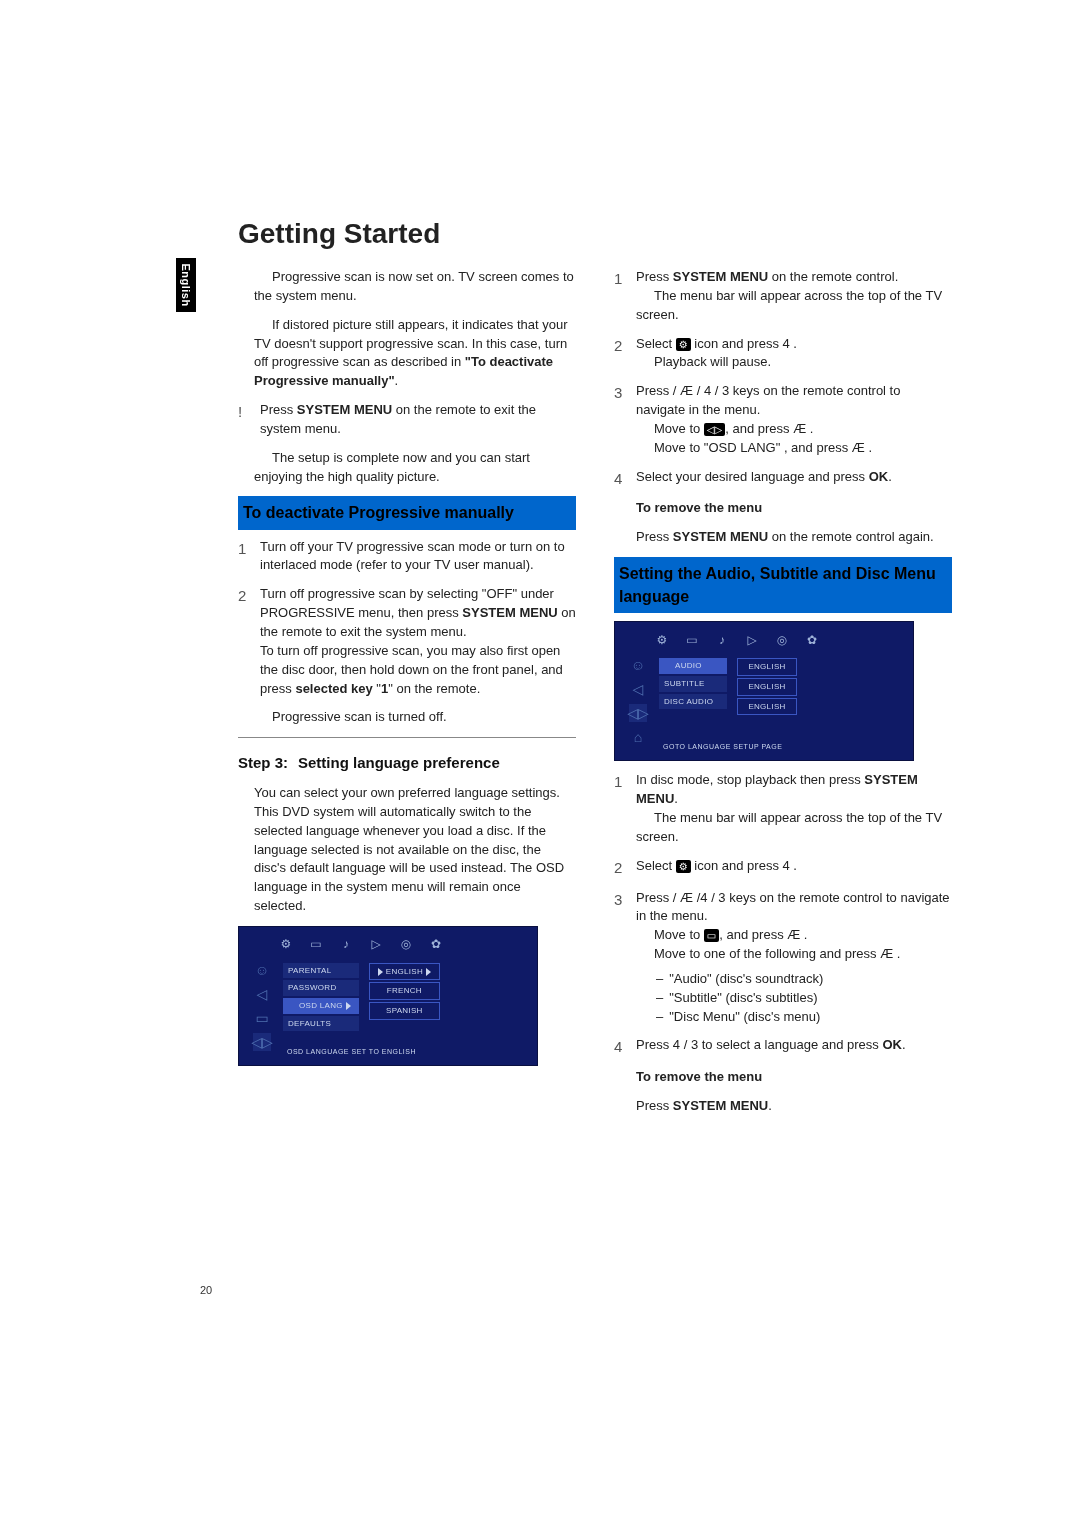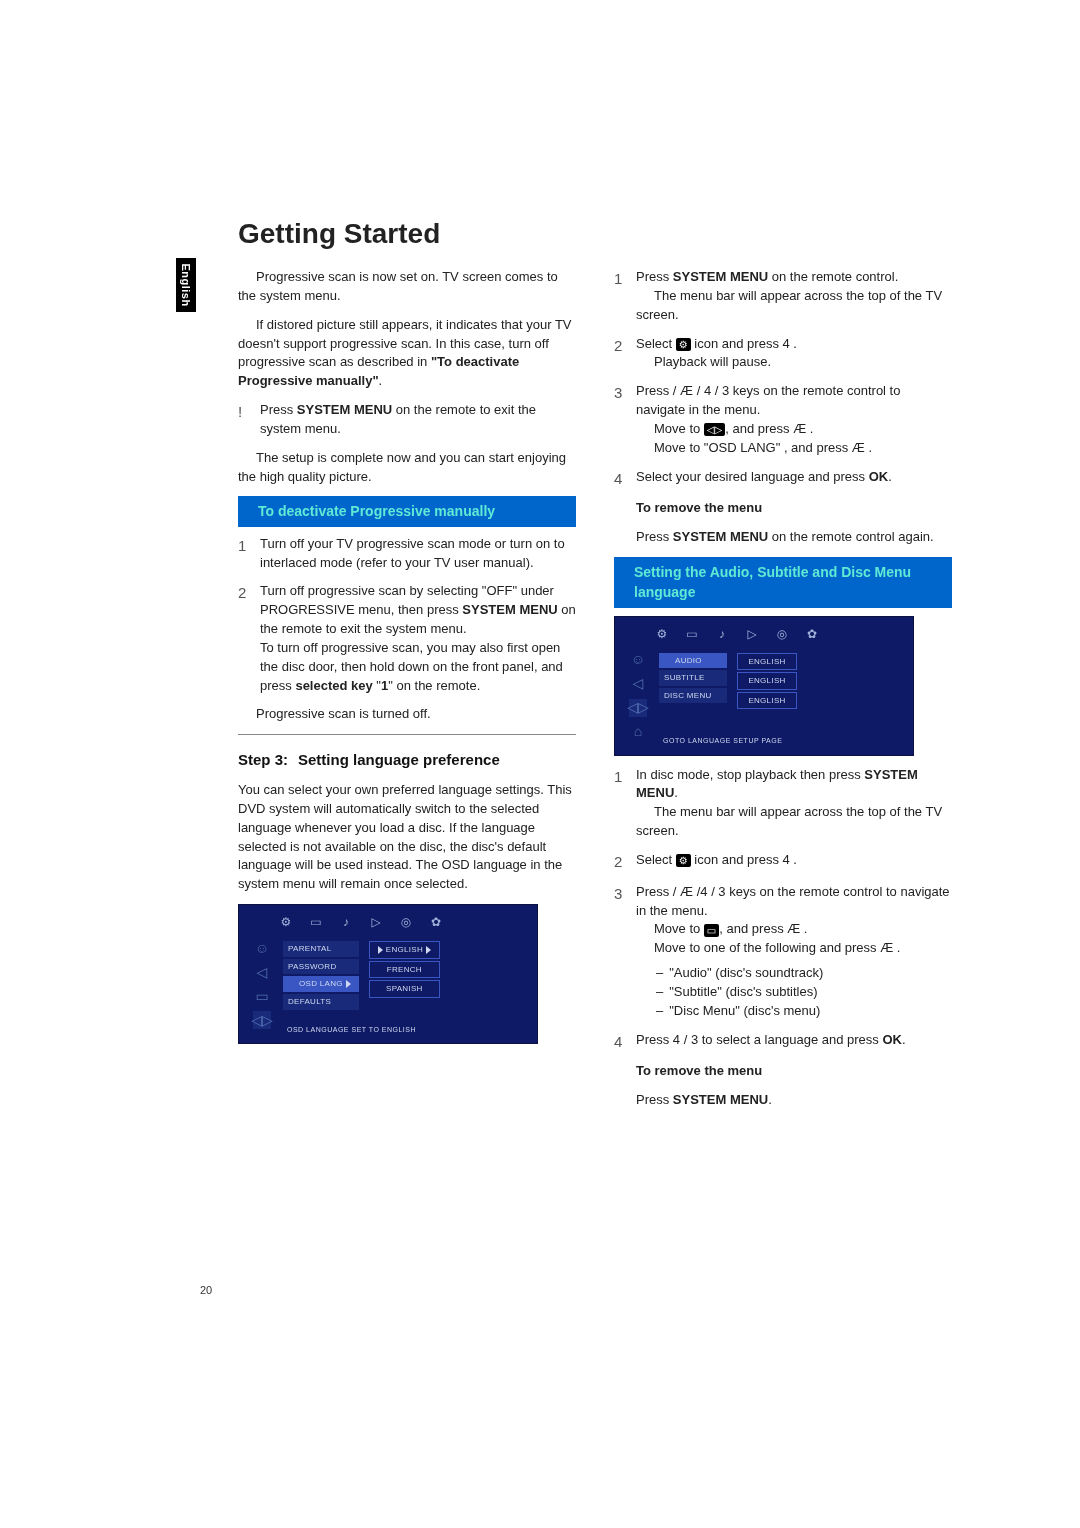--- a/index.html
+++ b/index.html
@@ -3,27 +3,27 @@
 <meta charset="utf-8">
 <style>
   * { box-sizing: border-box; margin: 0; padding: 0; }
   html, body { width: 1080px; height: 1528px; background: #fff; font-family: Arial, Helvetica, sans-serif; color: #222; }
   .page { position: relative; width: 1080px; height: 1336px; padding: 218px 90px 60px 238px; }
   .side-tab { position: absolute; left: 176px; top: 258px; width: 20px; height: 54px; background: #000; color: #fff; font-size: 11px; font-weight: bold; display: flex; align-items: center; justify-content: center; }
   .side-tab span { transform: rotate(90deg); white-space: nowrap; letter-spacing: 0.5px; }
   h1.title { font-size: 28px; font-weight: bold; margin-bottom: 18px; }
   .columns { display: flex; gap: 38px; }
   .col { width: 338px; font-size: 13px; line-height: 1.45; }
-  .para { margin: 0 0 10px 0; }
+  .para { margin: 0 0 10px 16px; }
   .indent { text-indent: 18px; }
   .item { display: flex; margin: 0 0 10px 0; }
   .item .num { width: 22px; flex: 0 0 22px; font-size: 15px; color: #555; }
   .item .num.bang { font-weight: normal; }
   .item .txt { flex: 1; }
-  .callout { background: #0066cc; color: #5eead4; font-weight: bold; font-size: 14px; padding: 5px 20px; margin: 10px 0 8px 0; }
+  .callout { background: #0066cc; color: #000000; font-weight: bold; font-size: 16px; padding: 5px 5px; margin: 10px 0 8px 0; }
   .subhead { font-size: 15px; font-weight: bold; margin: 14px 0 10px 0; color: #111; }
   .subhead .stepno { margin-right: 10px; }
   .bold { font-weight: bold; }
   .hr { border: none; border-top: 1px solid #888; margin: 10px 0; }
   .tvbox { background: #0f1a66; width: 300px; height: 140px; margin: 6px 0 10px 0; position: relative; border: 1px solid #0a1040; }
   .tvbar { position: absolute; left: 40px; right: 10px; top: 8px; height: 20px; display: flex; align-items: center; gap: 16px; }
   .tvbar .topicon { width: 14px; height: 14px; color: #9fb3d9; font-size: 12px; display: flex; align-items: center; justify-content: center; }
   .tvleft { position: absolute; left: 8px; top: 30px; width: 30px; bottom: 6px; display: flex; flex-direction: column; gap: 6px; align-items: center; padding-top: 4px; }
   .tvleft .lefticon { width: 18px; height: 18px; color: #4f6fb0; font-size: 14px; display: flex; align-items: center; justify-content: center; }
   .tvleft .lefticon.active { background: #1a2a7a; }
@@ -176,21 +176,21 @@
         <div class="tvleft">
           <span class="lefticon">☺</span>
           <span class="lefticon">◁</span>
           <span class="lefticon active">◁▷</span>
           <span class="lefticon">⌂</span>
         </div>
         <div class="tvmain">
           <div class="menucol">
             <div class="menucell sel">AUDIO</div>
             <div class="menucell">SUBTITLE</div>
-            <div class="menucell">DISC MENU</div>
+            <div class="menucell">DISC AUDIO</div>
           </div>
           <div class="submenucol">
             <div class="menucell box">ENGLISH</div>
             <div class="menucell box">ENGLISH</div>
             <div class="menucell box">ENGLISH</div>
           </div>
         </div>
         <div class="tvfoot">GOTO LANGUAGE SETUP PAGE</div>
       </div>
 

